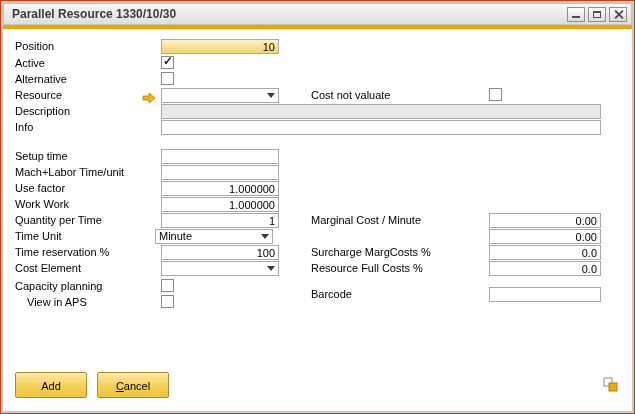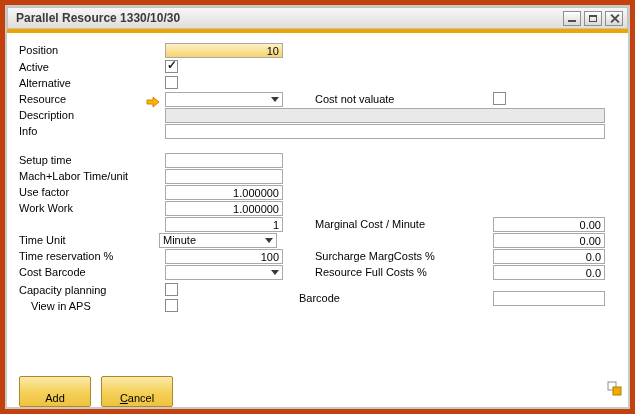--- a/index.html
+++ b/index.html
@@ -1,17 +1,17 @@
 <!DOCTYPE html>
 <html><head>
 <meta charset="utf-8">
 <style>
   html,body{margin:0;padding:0;}
   body{background:#d6d6d6;font-family:"Liberation Sans",sans-serif;}
-  .window{position:relative;width:635px;height:414px;background:#c9c9c9;border:5px solid #c2410c;padding:2px;box-sizing:border-box;}
+  .window{position:relative;width:635px;height:414px;background:#c9c9c9;border:1px solid #c2410c;padding:2px;box-sizing:border-box;}
   .titlebar{height:22px;background:linear-gradient(#f7f7f6,#dfdeda);border:1px solid #c2c2c2;box-sizing:border-box;display:flex;align-items:center;padding:0 4px 0 8px;}
   .title{flex:1;font-size:12px;font-weight:bold;color:#3b3b3b;white-space:nowrap;overflow:hidden;}
   .wb{width:18px;height:15px;margin-left:3px;border:1px solid #8f8f8f;background:linear-gradient(#ffffff,#d9d9d9);display:flex;align-items:center;justify-content:center;cursor:pointer;box-sizing:border-box;}
   .glyph-min{width:8px;height:2px;background:#4d4d4d;margin-top:5px;}
   .glyph-max{width:8px;height:7px;border:1px solid #4d4d4d;border-top-width:2px;box-sizing:border-box;}
   .glyph-close{position:relative;width:9px;height:9px;}
   .glyph-close::before,.glyph-close::after{content:"";position:absolute;left:4px;top:-1px;width:2px;height:11px;background:#4d4d4d;}
   .glyph-close::before{transform:rotate(45deg);}
   .glyph-close::after{transform:rotate(-45deg);}
   .goldbar{height:4px;background:#efa500;}
@@ -20,21 +20,21 @@
   .fld{position:absolute;height:15px;border:1px solid #a9a9a9;background:#fff;font-family:"Liberation Sans",sans-serif;font-size:11px;padding:0 3px;color:#000;box-sizing:border-box;}
   .num{text-align:right;padding-left:40px;}
   .gold{background:linear-gradient(#fdf2c4,#f5d26e);}
   .dis{background:#e9e9e9;}
   .cb{position:absolute;width:13px;height:13px;border:1px solid #8a8a8a;background:#fff;cursor:pointer;box-sizing:border-box;}
   .cb.checked::after{content:"\2713";position:absolute;left:1px;top:-3px;font-size:12px;font-weight:bold;color:#1f1f1f;}
   .combo{position:absolute;height:15px;border:1px solid #a9a9a9;background:#fff;cursor:pointer;box-sizing:border-box;}
   .combo-text{position:absolute;left:3px;top:0;line-height:13px;font-size:11px;color:#000;white-space:nowrap;}
   .combo-arrow{position:absolute;right:3px;top:4px;width:0;height:0;border-left:4px solid transparent;border-right:4px solid transparent;border-top:5px solid #3a3a3a;}
   .linkarrow{position:absolute;width:14px;height:12px;cursor:pointer;}
-  .btn{position:absolute;height:31px;border:1px solid #a98a2c;border-radius:2px;background:linear-gradient(#fbe9a8,#f5d056 55%,#eec23e);font-family:"Liberation Sans",sans-serif;font-size:11px;color:#000;cursor:pointer;padding:12px;box-sizing:border-box;}
+  .btn{position:absolute;height:26px;border:1px solid #a98a2c;border-radius:2px;background:linear-gradient(#fbe9a8,#f5d056 55%,#eec23e);font-family:"Liberation Sans",sans-serif;font-size:11px;color:#000;cursor:pointer;padding:4px;box-sizing:border-box;}
   .btn span{display:block;line-height:18px;text-align:center;}
   .btn-cancel span::first-letter{text-decoration:underline;}
   .resize-icon{position:absolute;width:15px;height:15px;cursor:pointer;}
 </style>
 </head>
 <body>
 
 <div class="window">
 
   <div class="titlebar">
@@ -87,48 +87,49 @@
 
     <span class="lbl" style="left:12px;top:136px">Mach+Labor Time/unit</span>
     <input class="fld" style="left: 158px; top: 136px; width: 118px;" value="">
 
     <span class="lbl" style="left:12px;top:152px">Use factor</span>
     <input class="fld num" style="left: 158px; top: 152px; width: 118px;" value="1.000000">
 
     <span class="lbl" style="left:12px;top:168px">Work Work</span>
     <input class="fld num" style="left: 158px; top: 168px; width: 118px;" value="1.000000">
 
+    <span class="lbl" style="left:12px;top:184px">Quantity per Time</span>
     <input class="fld num" style="left: 158px; top: 184px; width: 118px;" value="1">
     <span class="lbl" style="left:308px;top:184px">Marginal Cost / Minute</span>
     <input class="fld num" style="left: 486px; top: 184px; width: 112px;" value="0.00">
 
     <span class="lbl" style="left:12px;top:200px">Time Unit</span>
     <div class="combo" style="left:152px;top:200px;width:118px">
       <span class="combo-text">Minute</span>
       <span class="combo-arrow"></span>
     </div>
     <input class="fld num" style="left: 486px; top: 200px; width: 112px;" value="0.00">
 
     <span class="lbl" style="left:12px;top:216px">Time reservation %</span>
     <input class="fld num" style="left: 158px; top: 216px; width: 118px;" value="100">
     <span class="lbl" style="left:308px;top:216px">Surcharge MargCosts %</span>
     <input class="fld num" style="left: 486px; top: 216px; width: 112px;" value="0.0">
 
-    <span class="lbl" style="left:12px;top:232px">Cost Barcode</span>
+    <span class="lbl" style="left:12px;top:232px">Cost Element</span>
     <div class="combo" style="left:158px;top:232px;width:118px">
       <span class="combo-text"></span>
       <span class="combo-arrow"></span>
     </div>
     <span class="lbl" style="left:308px;top:232px">Resource Full Costs %</span>
     <input class="fld num" style="left: 486px; top: 232px; width: 112px;" value="0.0">
 
     <span class="lbl" style="left:12px;top:250px">Capacity planning</span>
     <span class="cb" style="left:158px;top:250px"></span>
 
-    <span class="lbl" style="left:292px;top:258px">Barcode</span>
+    <span class="lbl" style="left:308px;top:258px">Barcode</span>
     <input class="fld" style="left: 486px; top: 258px; width: 112px;" value="">
 
     <span class="lbl" style="left:24px;top:266px">View in APS</span>
     <span class="cb" style="left:158px;top:266px"></span>
 
     <button class="btn" style="left:12px;top:343px;width:72px">
         <span>Add</span>
       </button>
     <button class="btn btn-cancel" style="left:94px;top:343px;width:72px">
         <span>Cancel</span>

